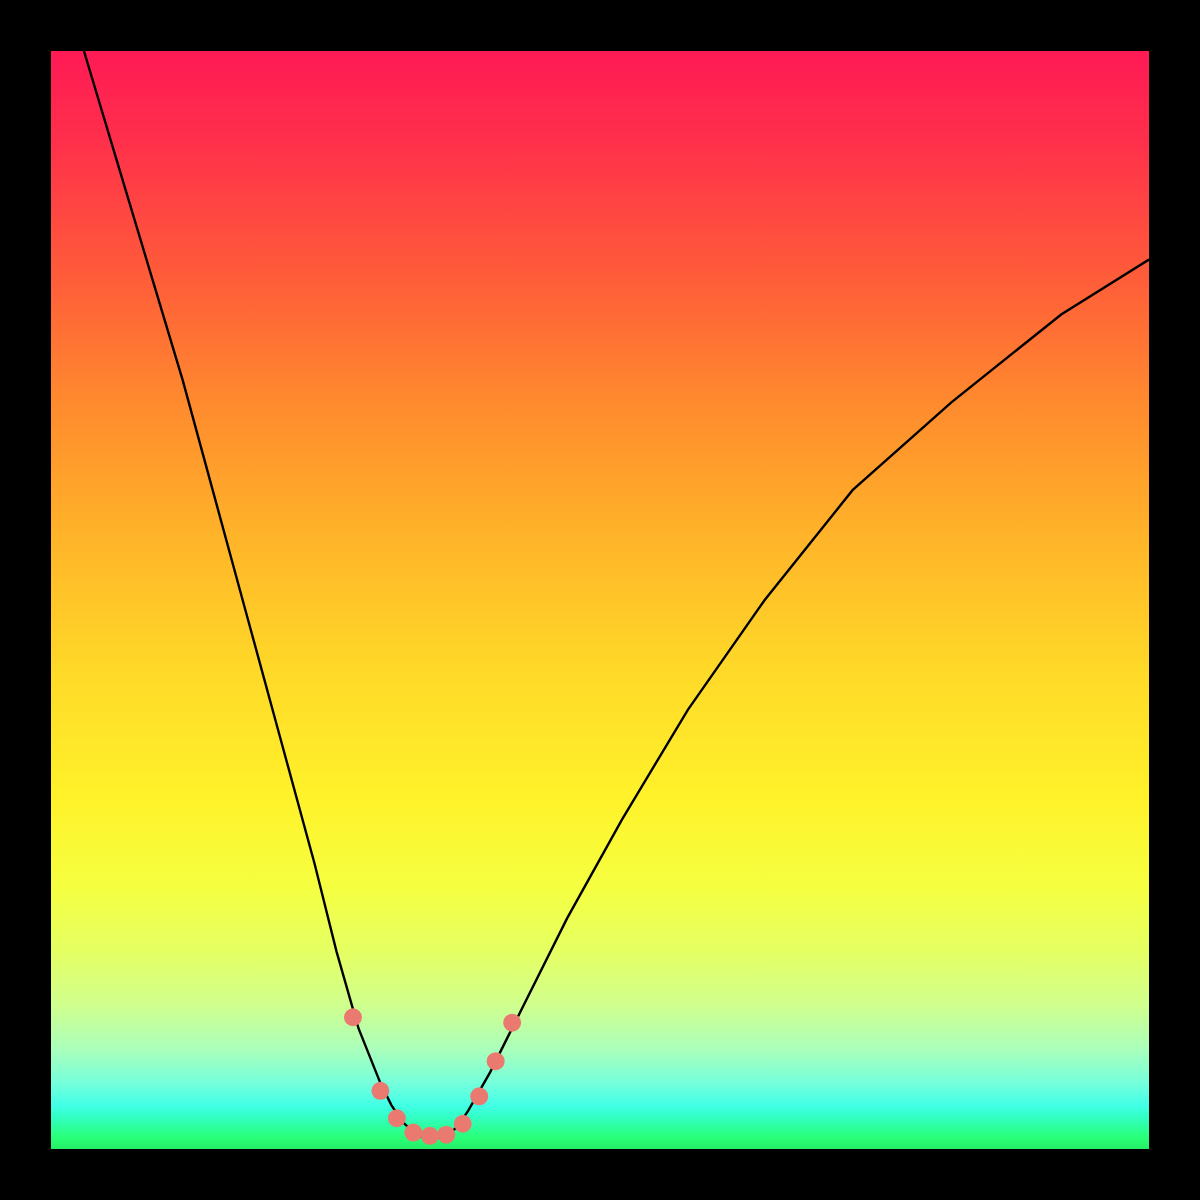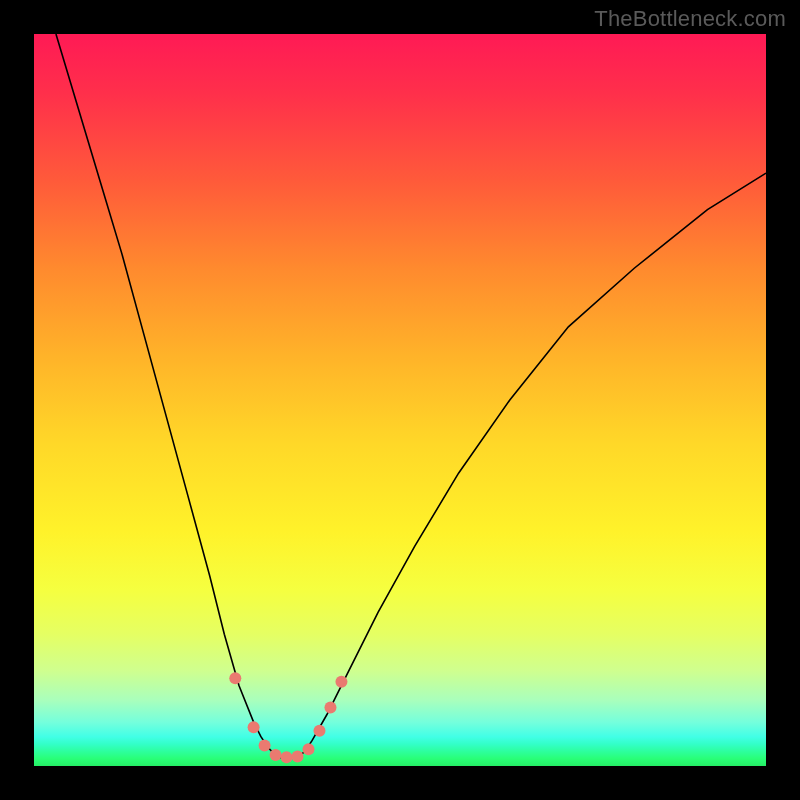--- a/index.html
+++ b/index.html
@@ -78,14 +78,13 @@
           <circle cx="241.56" cy="721.02" r="6" fill="#ea7a70"></circle>
           <circle cx="252.54" cy="723.22" r="6" fill="#ea7a70"></circle>
           <circle cx="263.52" cy="722.48" r="6" fill="#ea7a70"></circle>
           <circle cx="274.50" cy="715.16" r="6" fill="#ea7a70"></circle>
           <circle cx="285.48" cy="696.86" r="6" fill="#ea7a70"></circle>
           <circle cx="296.46" cy="673.44" r="6" fill="#ea7a70"></circle>
           <circle cx="307.44" cy="647.82" r="6" fill="#ea7a70"></circle>
         </g>
     </svg>
   </div>
-  <div class="watermark">TheBottleneck.com</div>
 </div>
 
 </body></html>

